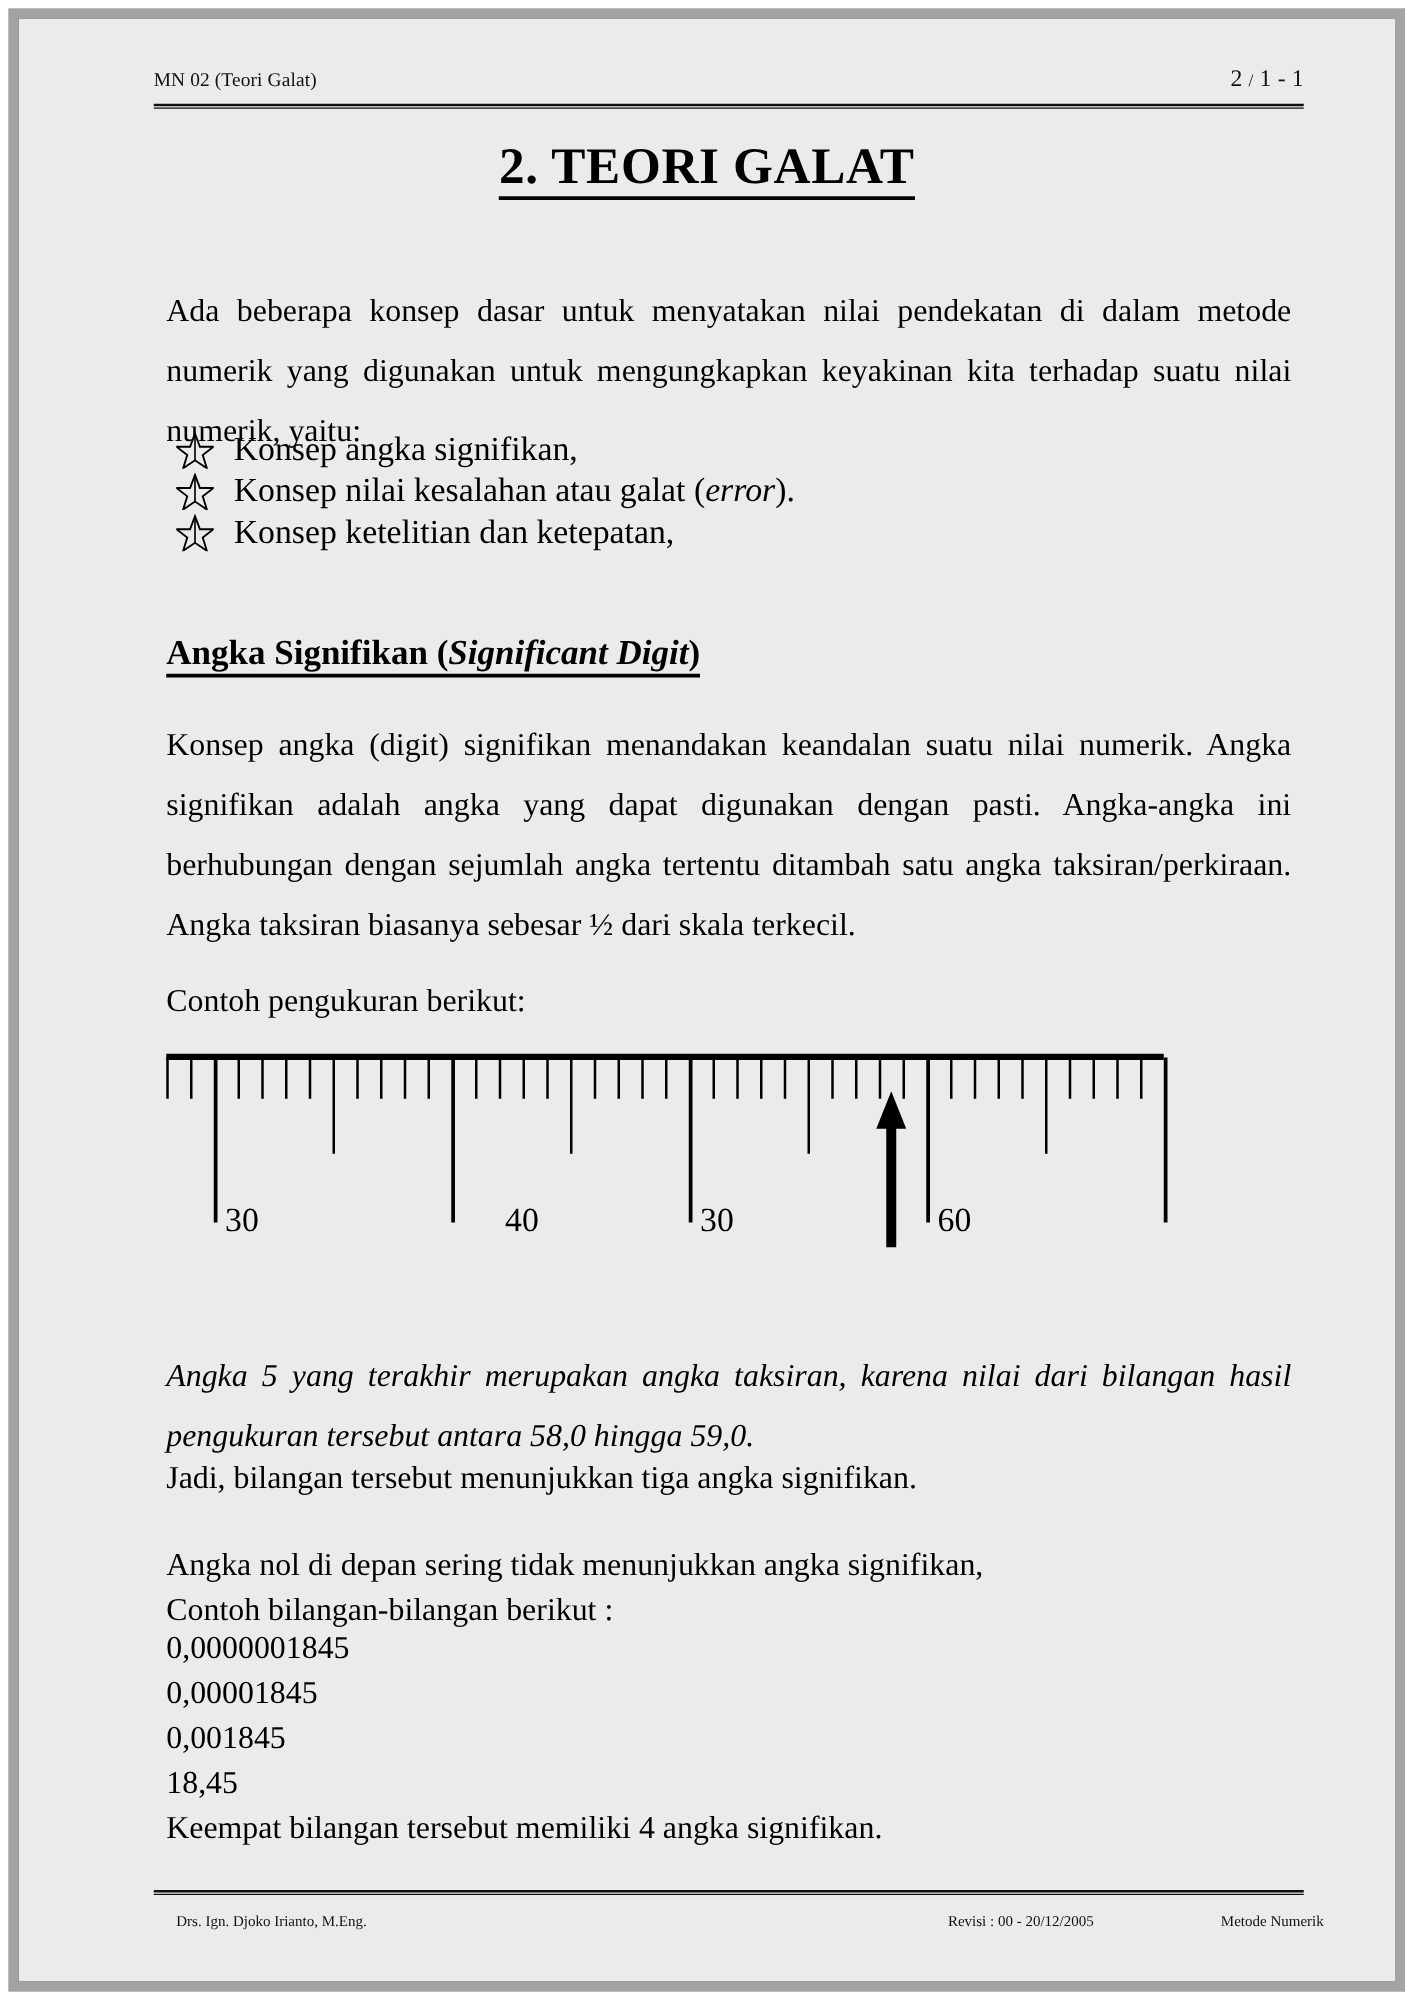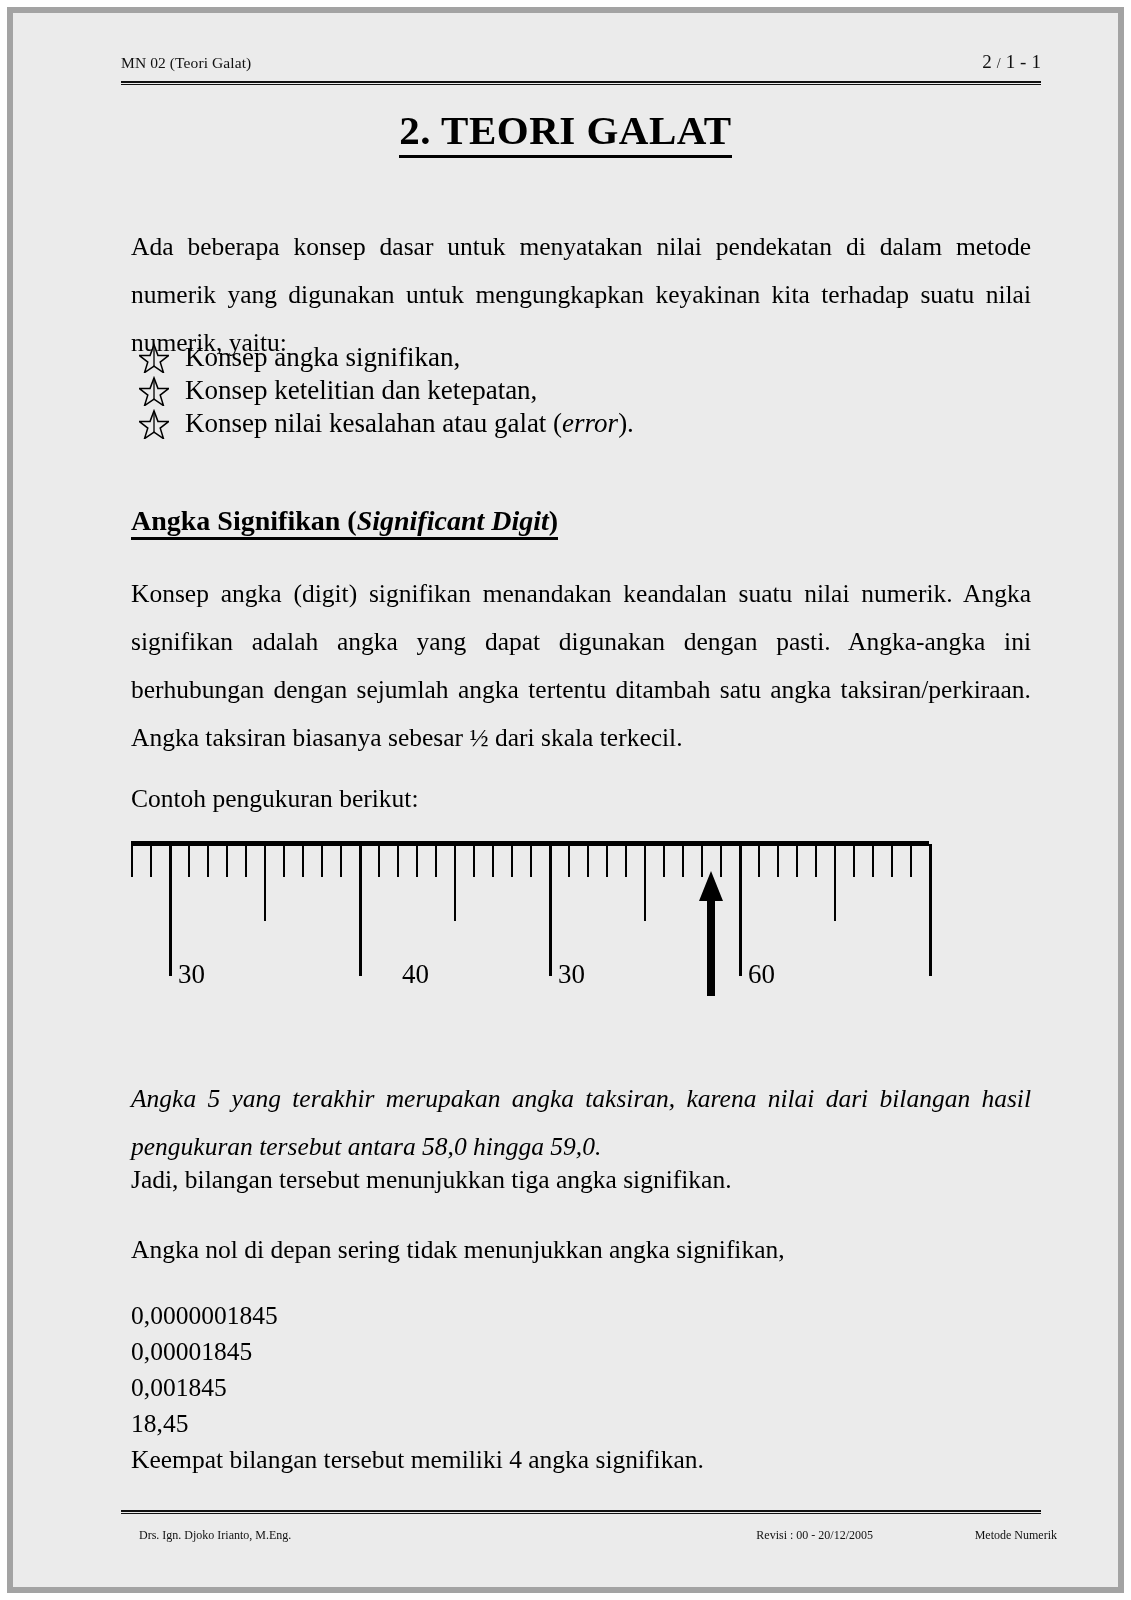--- a/index.html
+++ b/index.html
@@ -22,21 +22,21 @@
     height: 1600px;
     background: #ffffff;
     box-sizing: border-box;
   }
   .page-frame {
     position: absolute;
     left: 7px;
     top: 7px;
     width: 1117px;
     height: 1586px;
-    border: 6px solid #a3a3a3;
+    border: 8px solid #a3a3a3;
     background: #0f172a;
     box-sizing: border-box;
   }
   .page-inner {
     position: absolute;
     left: 0; top: 0; right: 0; bottom: 0;
     background: #ebebeb;
     overflow: hidden;
   }
 
@@ -240,30 +240,30 @@
           </span>
           <span class="bullet-label">Konsep angka signifikan,</span>
         </div>
         <div class="bullet-row">
           <span class="bullet-star">
             <svg width="30" height="30" viewBox="0 0 32 32" aria-hidden="true">
               <polygon points="16,2 20.2,13.2 31.8,13.2 22.6,20.3 26.1,31.6 16,24.8 5.9,31.6 9.4,20.3 0.2,13.2 11.8,13.2" fill="#ebebeb" stroke="#000" stroke-width="1.6" stroke-linejoin="miter"></polygon>
               <line x1="16" y1="2" x2="16" y2="24.8" stroke="#000" stroke-width="1.4"></line>
             </svg>
           </span>
-          <span class="bullet-label">Konsep ketelitian dan ketepatan,</span>
+          <span class="bullet-label"><span>Konsep nilai kesalahan atau galat (</span><i>error</i><span>).</span></span>
         </div>
         <div class="bullet-row">
           <span class="bullet-star">
             <svg width="30" height="30" viewBox="0 0 32 32" aria-hidden="true">
               <polygon points="16,2 20.2,13.2 31.8,13.2 22.6,20.3 26.1,31.6 16,24.8 5.9,31.6 9.4,20.3 0.2,13.2 11.8,13.2" fill="#ebebeb" stroke="#000" stroke-width="1.6" stroke-linejoin="miter"></polygon>
               <line x1="16" y1="2" x2="16" y2="24.8" stroke="#000" stroke-width="1.4"></line>
             </svg>
           </span>
-          <span class="bullet-label"><span>Konsep nilai kesalahan atau galat (</span><i>error</i><span>).</span></span>
+          <span class="bullet-label">Konsep ketelitian dan ketepatan,</span>
         </div>
       </div>
 
       <div class="section-heading">
         <span class="u"><span>Angka Signifikan (</span><i>Significant Digit</i><span>)</span></span>
       </div>
 
       <div class="body-text justified" style="top:557px;">Konsep angka (digit) signifikan menandakan keandalan suatu nilai numerik. Angka signifikan adalah angka yang dapat digunakan dengan pasti. Angka-angka ini berhubungan dengan sejumlah angka tertentu ditambah satu angka taksiran/perkiraan. Angka taksiran biasanya sebesar ½ dari skala terkecil.</div>
 
       <div class="body-text" style="top:762px;">Contoh pengukuran berikut:</div>
@@ -325,20 +325,21 @@
           <svg width="26" height="125" viewBox="0 0 26 125" aria-hidden="true">
             <polygon points="13,0 25,30 17,30 17,125 9,125 9,30 1,30" fill="#000"></polygon>
           </svg>
         </div>
       </div>
 
       <div class="body-text justified" style="top:1062px;font-style:italic;">Angka 5 yang terakhir merupakan angka taksiran, karena nilai dari bilangan hasil pengukuran tersebut antara 58,0 hingga 59,0.</div>
       <div class="body-text" style="top:1143px;">Jadi, bilangan tersebut menunjukkan tiga angka signifikan.</div>
 
       <div class="body-text" style="top:1213px;">Angka nol di depan sering tidak menunjukkan angka signifikan,</div>
+      <div class="body-text" style="top:1249px;">Contoh bilangan-bilangan berikut :</div>
 
       <div class="num-list" style="top:1285px;">0,0000001845</div>
       <div class="num-list" style="top:1321px;">0,00001845</div>
       <div class="num-list" style="top:1357px;">0,001845</div>
       <div class="num-list" style="top:1393px;">18,45</div>
       <div class="num-list" style="top:1429px;">Keempat bilangan tersebut memiliki 4 angka signifikan.</div>
 
       <div class="footer-rule"></div>
       <div class="footer">
         <div class="footer-left">Drs. Ign. Djoko Irianto, M.Eng.</div>

